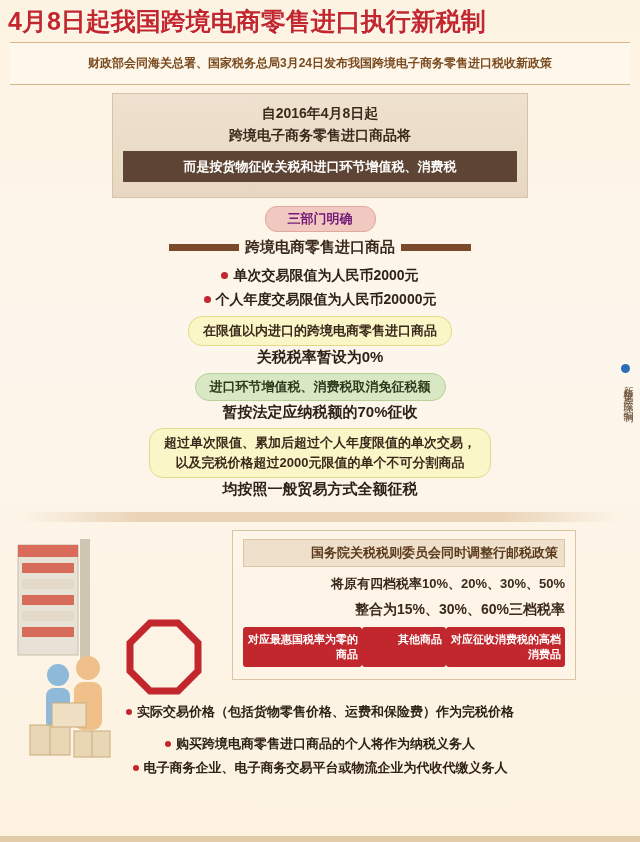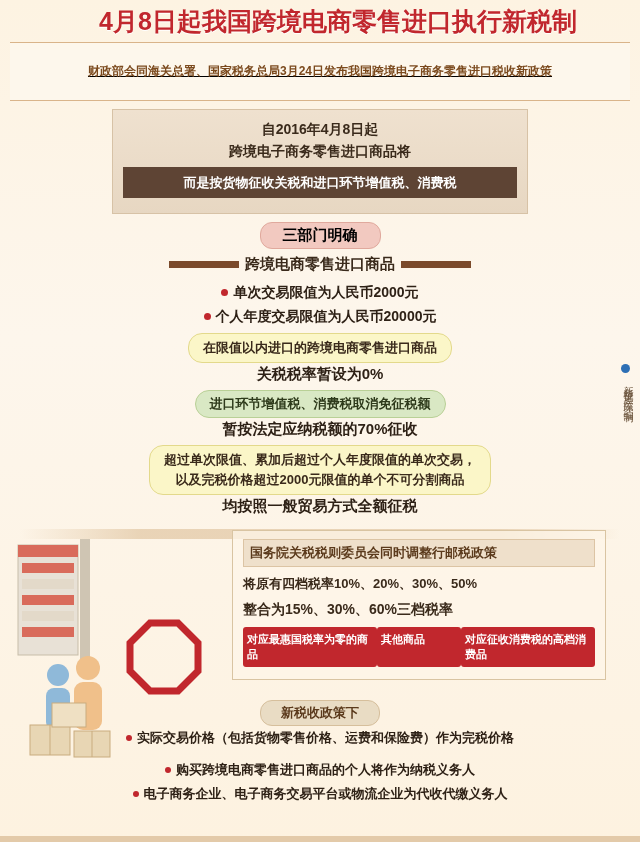--- a/index.html
+++ b/index.html
@@ -13,39 +13,37 @@
   .page{
     position:relative;
     width:640px;height:842px;
     background:linear-gradient(180deg,#fdf3e2 0%,#fdf6ec 40%,#fdf4e6 70%,#fdf2e0 100%);
     box-sizing:border-box;
   }
   
   .title-bar{
     position:relative;
     padding:6px 8px 2px 8px;
-    text-align:center;
-    margin-left:36px;
+    text-align:left;
   }
   .title{
     font-size:25px;
     font-weight:bold;
     color:#c1272d;
     letter-spacing:0px;
     line-height:30px;
     text-shadow:0 1px 0 #fff;
     white-space:nowrap;
   }
   .subtitle-wrap{
     margin:4px 10px 0 10px;
     border-top:1px solid #d9b48a;
     border-bottom:1px solid #d9b48a;
     background:#fdf7ec;
-    padding:20px 2px;
-    text-decoration:underline;
+    padding:12px 2px;
   }
   .subtitle{
     font-size:12px;
     color:#7b4a1e;
     font-weight:bold;
     text-align:center;
     white-space:nowrap;
   }
   
   .panel-top{
@@ -71,23 +69,23 @@
   }
   .dark-strip.tall{padding:6px;}
   .dark-strip span.sub{display:block;font-weight:normal;font-size:12px;margin-top:3px;}
   
   .pill{
     display:inline-block;
     background:#f2c9c0;
     border:1px solid #e0a99d;
     border-radius:12px;
     padding:3px 22px;
-    font-size:15px;
+    font-size:13px;
     font-weight:bold;
-    color:#000000;
+    color:#701a75;
   }
   .center{text-align:center;}
   .mt8{margin-top:8px;}
   .mt6{margin-top:6px;}
   
   .mid{
     margin:6px auto 0 auto;
     width:470px;
     text-align:center;
   }
@@ -124,26 +122,26 @@
   .plain-bold{font-size:15px;font-weight:bold;color:#2e2116;margin-top:0;line-height:22px;}
   .plain-bold.big{font-size:15px;}
   
   .divider{
     margin:12px auto 0 auto;width:600px;height:10px;
     background:linear-gradient(90deg,rgba(214,183,140,0) 0%,#d9b98f 20%,#d9b98f 80%,rgba(214,183,140,0) 100%);
     opacity:.55;
   }
   
   .panel-lower{
-    position:absolute;left:232px;top:530px;width:374px;
+    position:absolute;left:232px;top:530px;width:344px;
     border:1px solid #d9c4a2;
     background:rgba(253,246,232,.75);
     padding:8px 10px 12px 10px;
     box-sizing:border-box;
-    text-align:left;
+    text-align:right;
   }
   .head-strip{
     background:#efe0cb;border:1px solid #dcc4a4;
     font-size:13px;font-weight:bold;color:#5b3a1c;
     padding:4px 6px;line-height:18px;
   }
   .rate-line{font-size:13px;font-weight:bold;color:#3a2a1b;margin-top:8px;}
   .rate-line.big{font-size:14px;}
   .red-row{display:flex;margin-top:8px;justify-content:center;}
   .red-box{
@@ -275,23 +273,20 @@
     <div class="rate-line">将原有四档税率10%、20%、30%、50%</div>
     <div class="rate-line big">整合为15%、30%、60%三档税率</div>
     <div class="red-row">
       <div class="red-box">对应最惠国税率为零的商品</div>
       <div class="red-box mid-small">其他商品</div>
       <div class="red-box">对应征收消费税的高档消费品</div>
     </div>
   </div>
 
   <div class="bottom">
-    <div>
-      <span class="pill2">新税收政策下</span>
-    </div>
     <div class="bl">
       <span class="dot2"></span>
       <span>实际交易价格（包括货物零售价格、运费和保险费）作为完税价格</span>
     </div>
     <div class="bl" style="margin-top:8px">
       <span class="dot2"></span>
       <span>购买跨境电商零售进口商品的个人将作为纳税义务人</span>
     </div>
     <div class="bl">
       <span class="dot2"></span>

